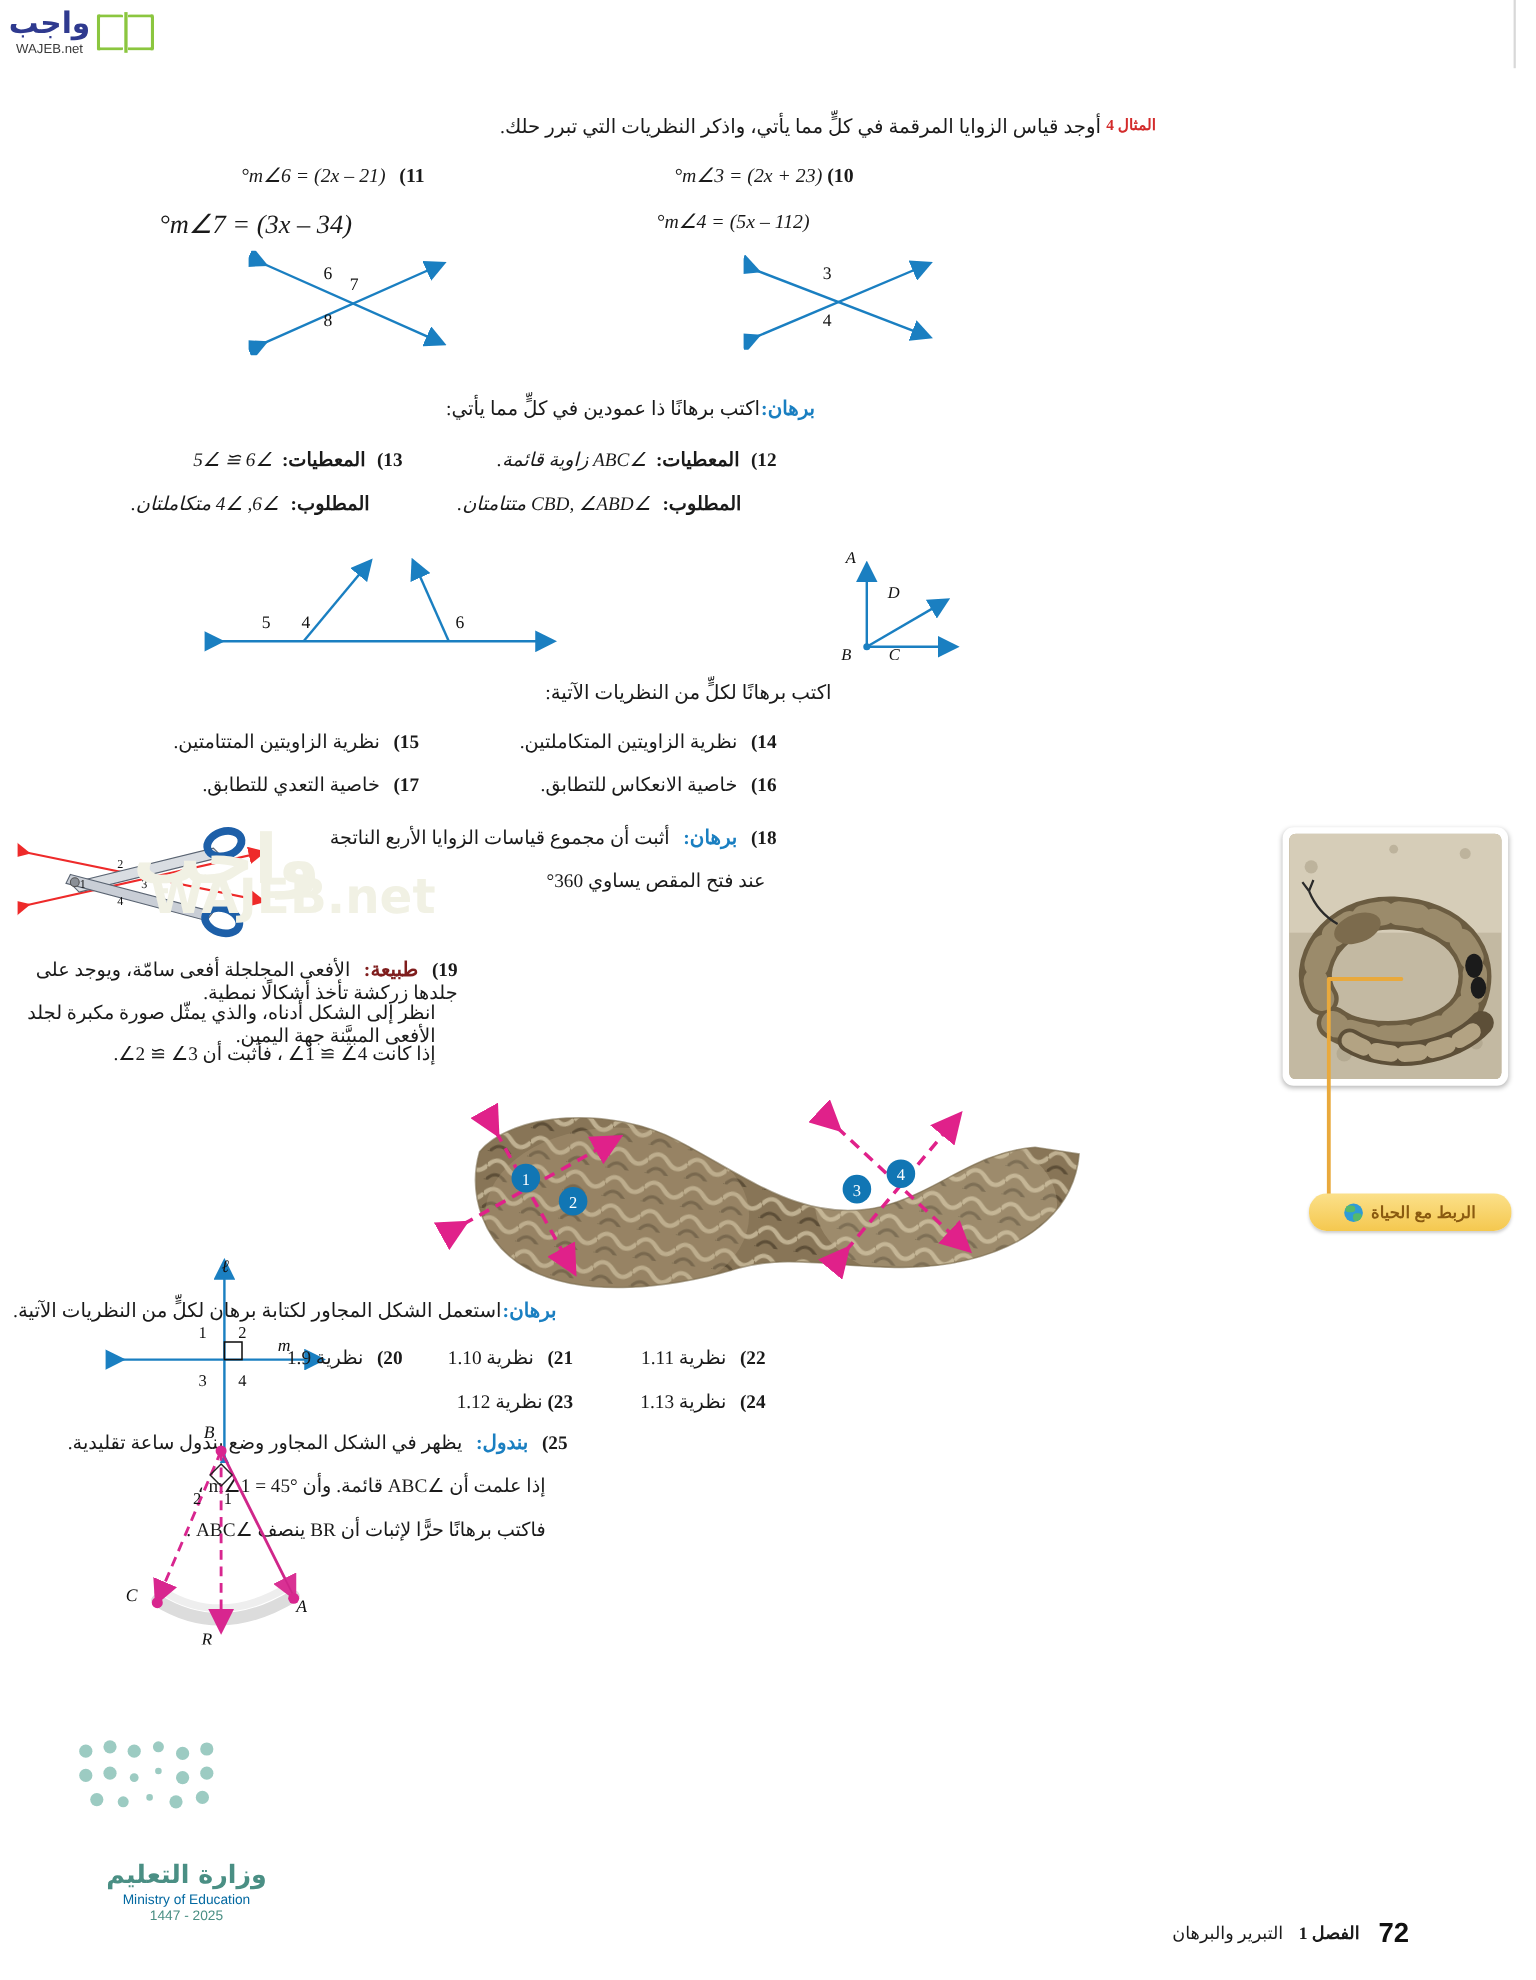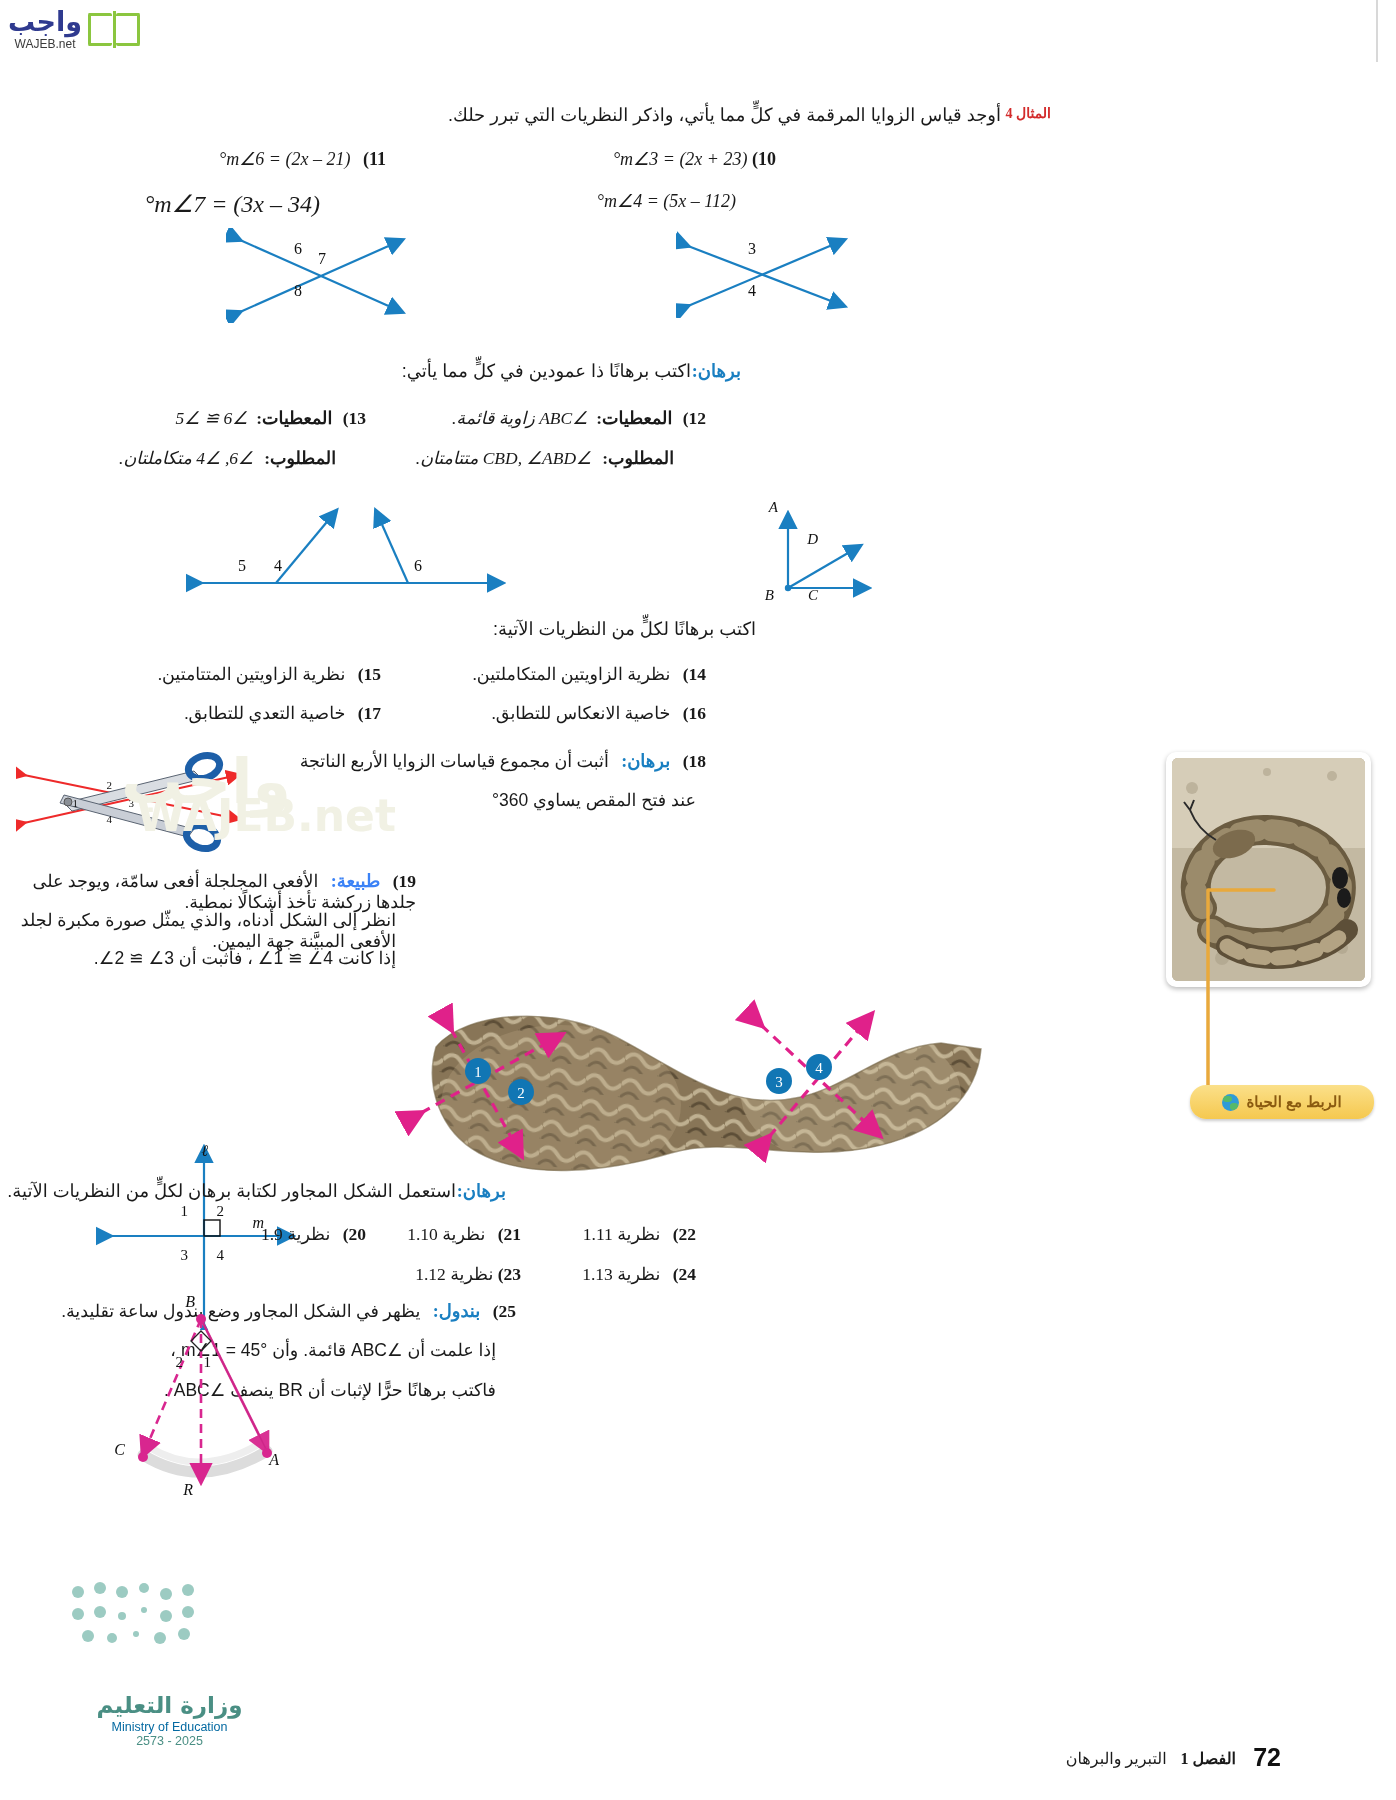--- a/index.html
+++ b/index.html
@@ -23,26 +23,26 @@
   }
   .wajeb-book .pg { position:absolute; top:4px; width:24px; height:33px; border:3px solid #8bc63f; border-radius:2px; }
   .wajeb-book .pg.l { left:0; border-right:none; background:#ffffff;}
   .wajeb-book .pg.r { right:0; border-left:none; background:#ffffff;}
   .wajeb-book .spine { position:absolute; left:25px; top:2px; width:3px; height:37px; background:#8bc63f; }
 
   
   .right-rule { position:absolute; top:0; right:18px; width:2px; height:62px; background:#d8d8d8; }
 
   
-  .ar { font-family:Liberation Sans, sans-serif; direction:rtl; }
+  .ar { font-family:Liberation Serif, serif; direction:rtl; }
   .mathit { font-family:"Liberation Serif", serif; font-style:italic; }
   .num { font-weight:bold; font-family:"Liberation Serif", serif; }
   .red { color:#d32b2b; }
   .blue-lbl { color:#1a7fc1; font-weight:bold; }
-  .teal-lbl { color:#3b82f6; font-weight:bold; }
+  .teal-lbl { color:#7f1d1d; font-weight:bold; }
 
   .abs { position:absolute; }
 
   
   .photo-frame {
     position:absolute; background:#ffffff; border-radius:10px;
     box-shadow:0 2px 5px rgba(0,0,0,.28);
     padding:6px;
   }
   .photo-inner { width:100%; height:100%; border-radius:6px; overflow:hidden; position:relative; }
@@ -428,21 +428,21 @@
         <circle cx="42" cy="58" r="5"></circle>
         <circle cx="66" cy="54" r="3"></circle>
       <circle cx="90" cy="58" r="6"></circle>
         <circle cx="114" cy="54" r="6"></circle>
     </g>
   </svg>
 
   <div class="ministry">
     <div class="ar-name">وزارة التعليم</div>
     <div class="en-name">Ministry of Education</div>
-    <div class="yr">2025 - 2573</div>
+    <div class="yr">2025 - 1447</div>
   </div>
 
   <div class="footer">
     <div class="pg-no">72</div>
     <div class="chap">
       <span>الفصل 1</span>
       <span class="t" style="margin-right:10px;">التبرير والبرهان</span>
     </div>
   </div>
 

